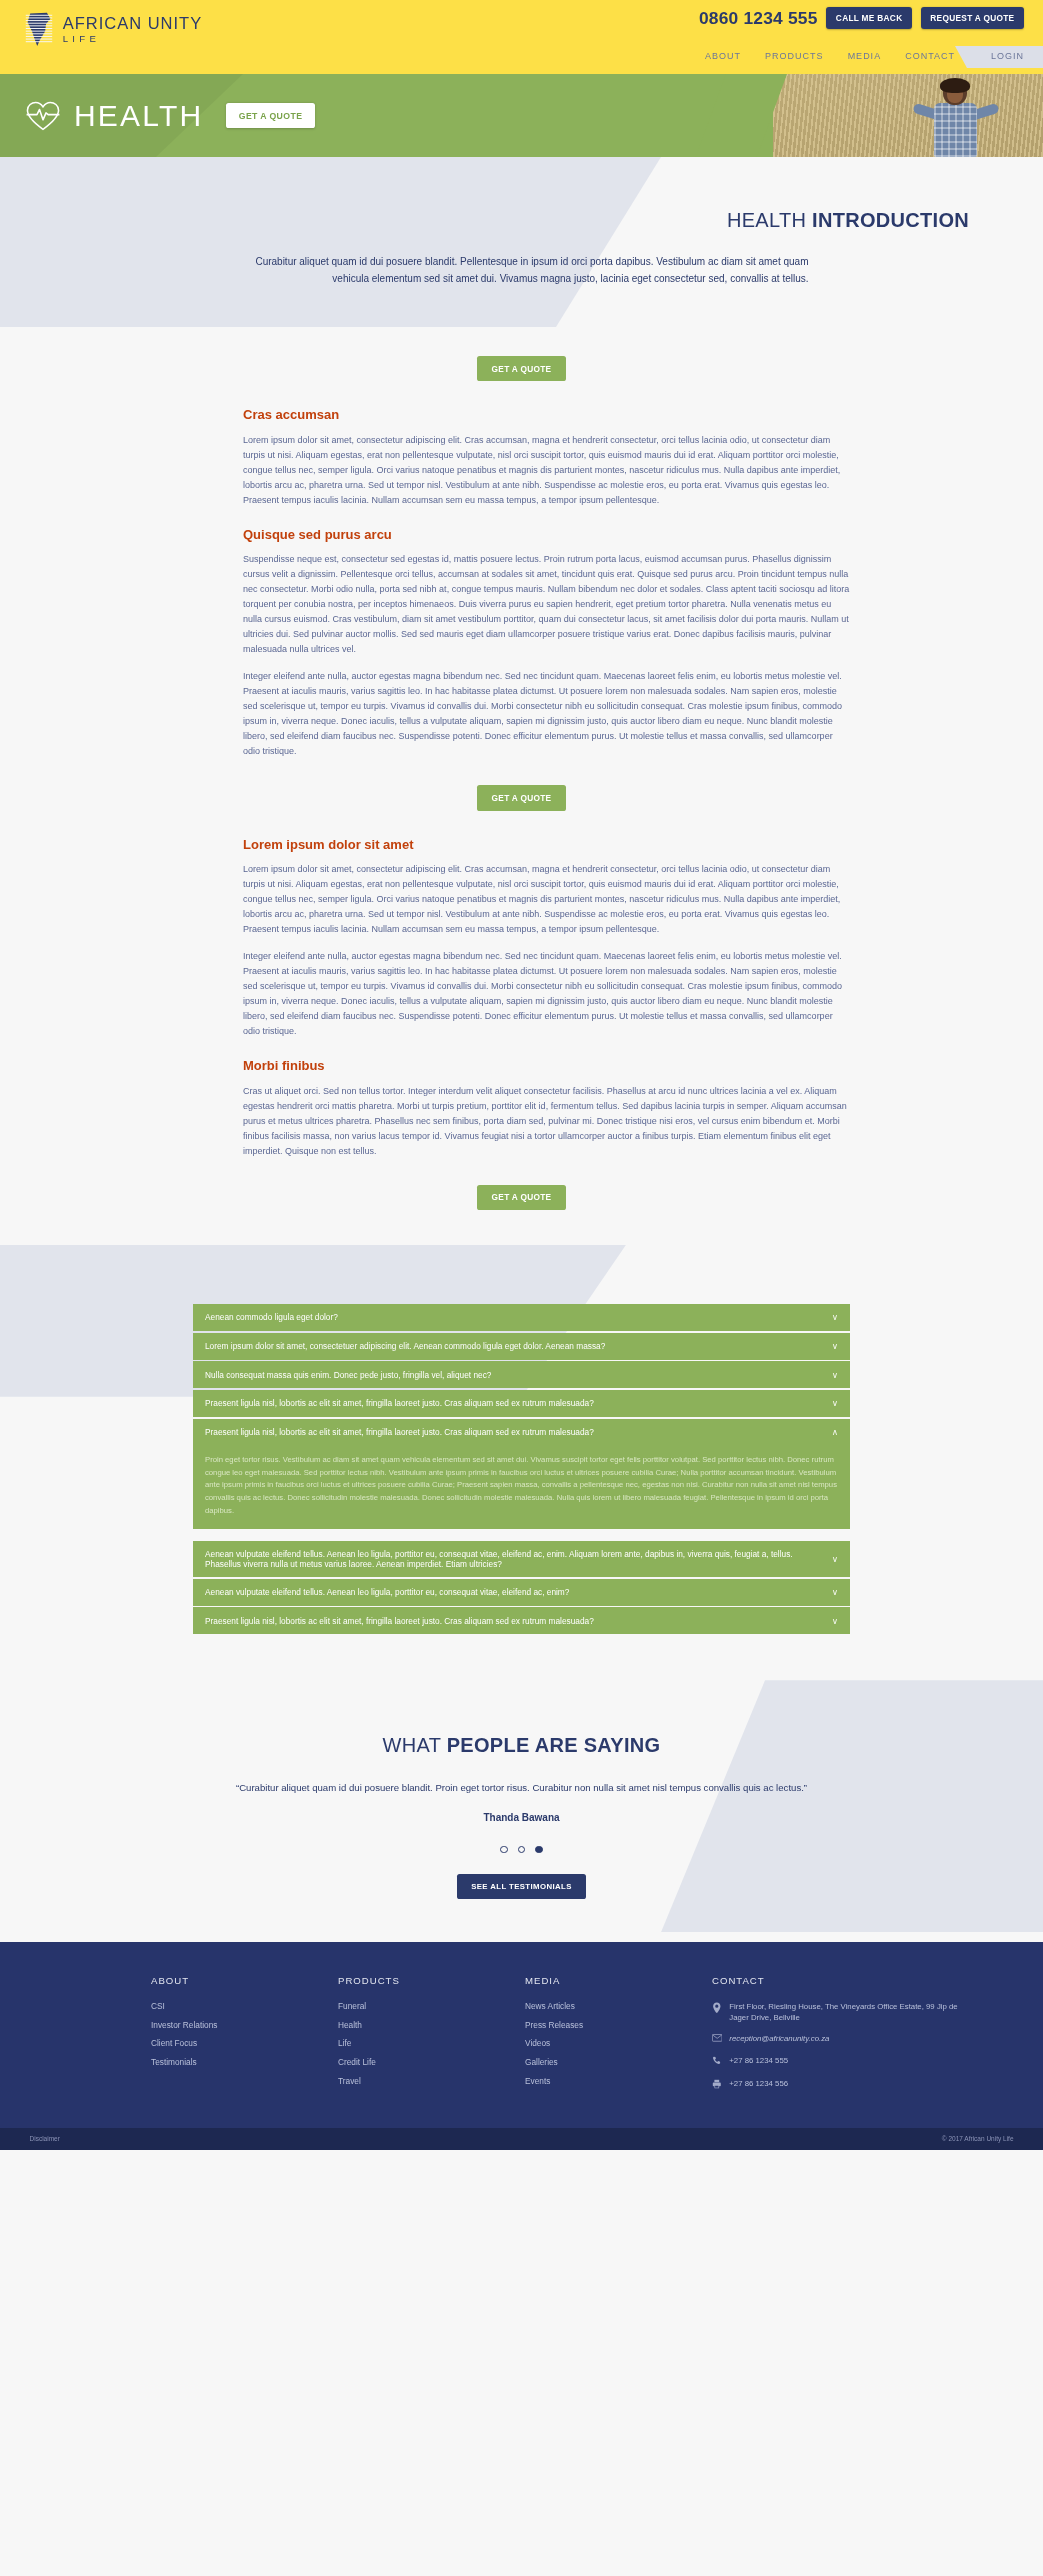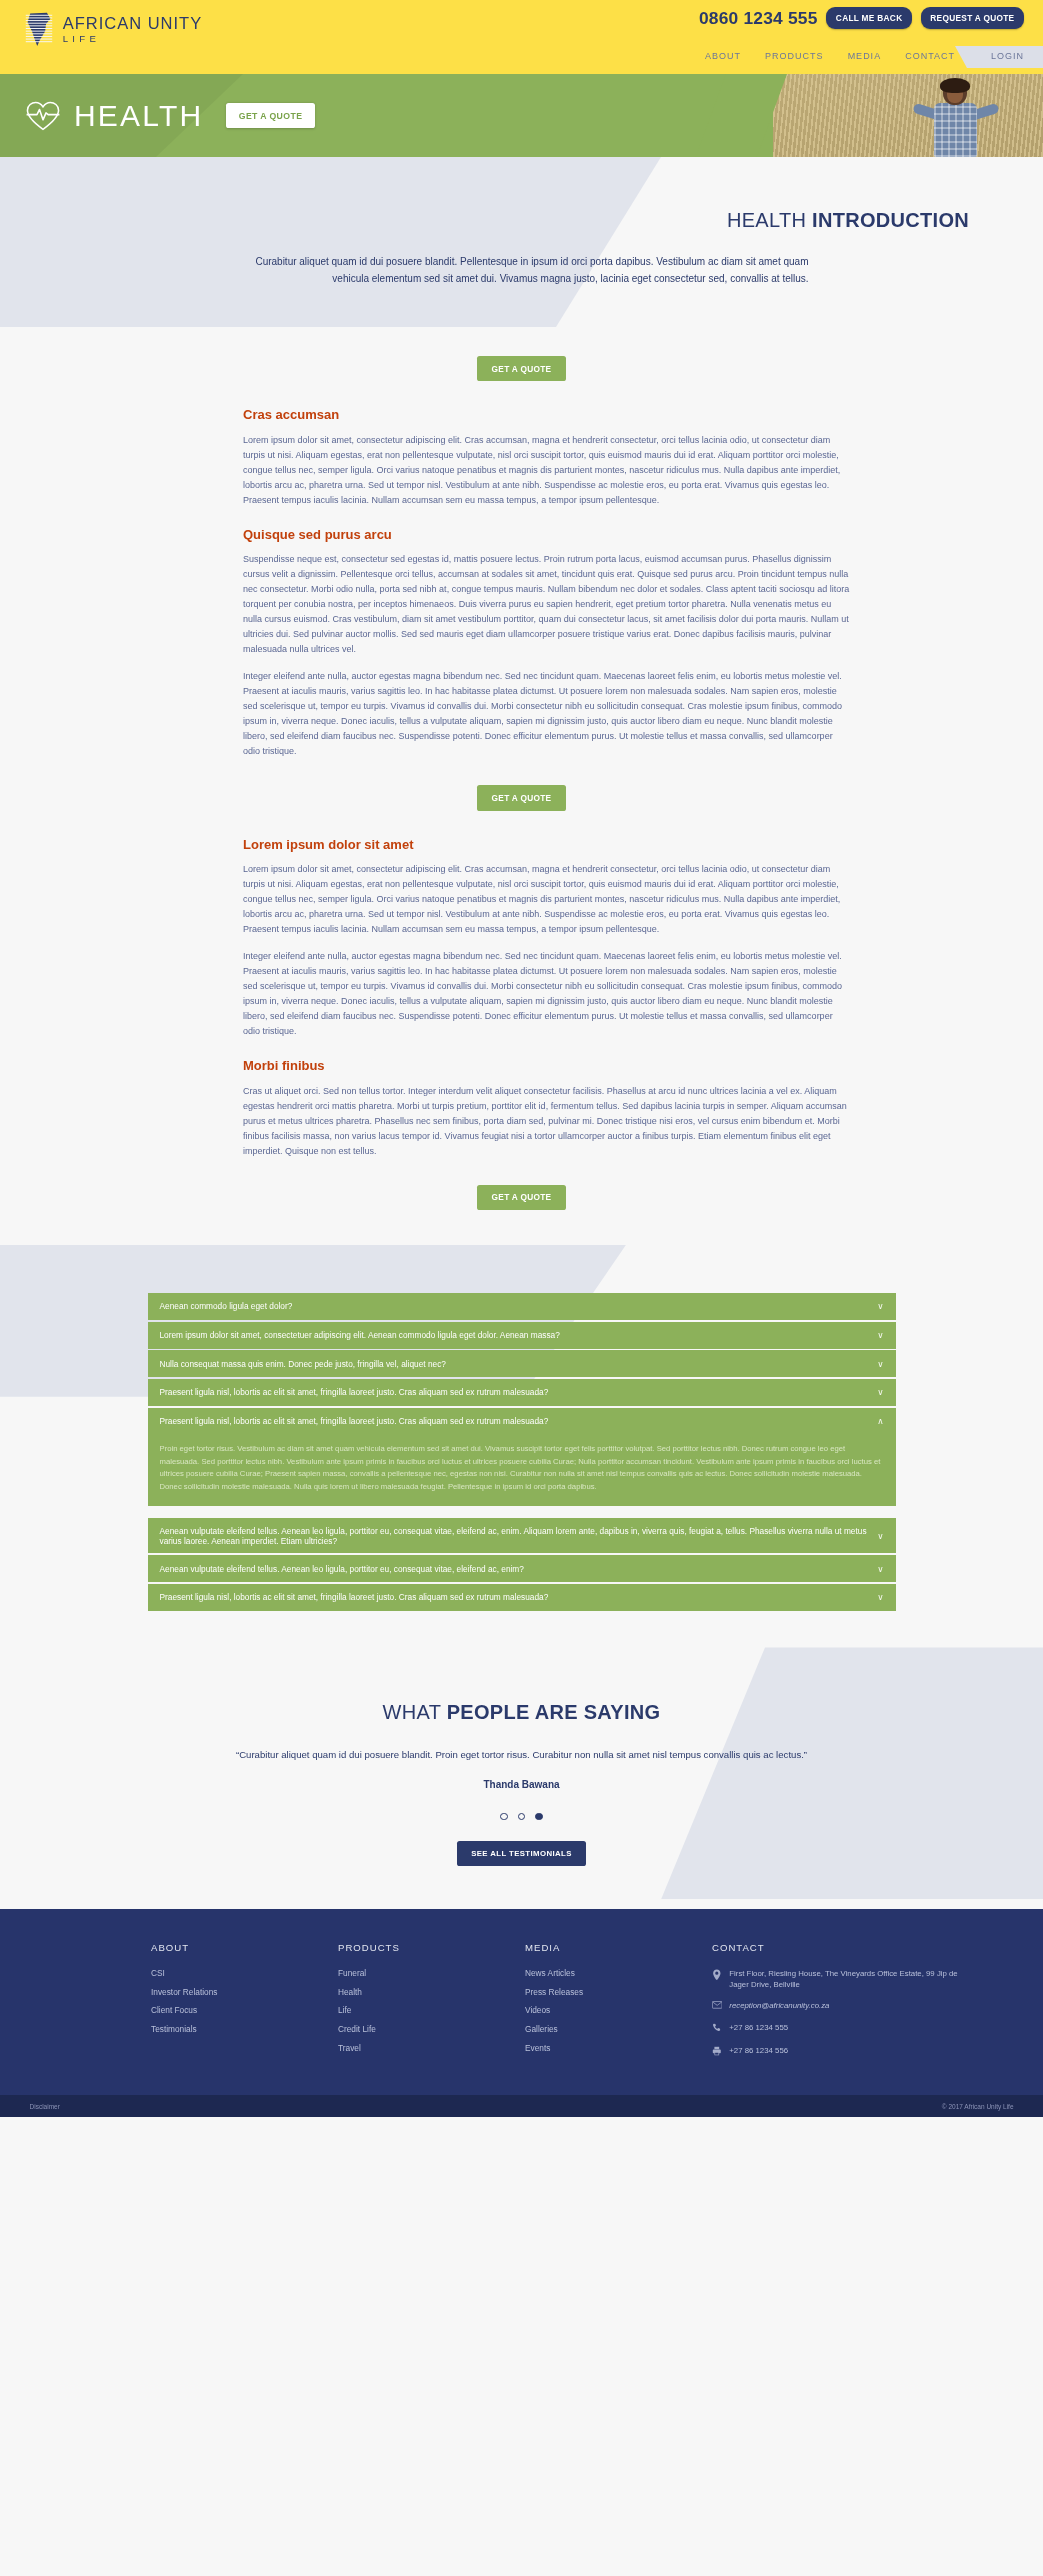--- a/index.html
+++ b/index.html
@@ -19,21 +19,21 @@
   .logo-mark { width: 30px; height: 37px; position: relative; }
   .logo-mark svg { display:block; }
   .logo-text { line-height: 1; }
   .logo-title { font-size: 16.5px; letter-spacing: 1px; color: #2b3a6b; font-weight: 400; }
   .logo-sub { font-size: 9.6px; letter-spacing: 4.3px; color: #2b3a6b; margin-top: 2.6px; font-weight:400; }
 
   .top-right { position: absolute; right: 19px; top: 7px; display: flex; align-items: center; gap: 8.7px; }
   .phone { font-size: 17.4px; font-weight: bold; color: #2b3a6b; letter-spacing: 0.2px; }
   .btn-navy {
     background: #2b3a6b; color: #fff; font-size: 8.3px; font-weight: bold;
-    letter-spacing: 0.3px; padding: 6px 9.6px; border: none; border-radius: 9px;
+    letter-spacing: 0.3px; padding: 6px 9.6px; border: none; border-radius: 3px;
     cursor: pointer; box-shadow: 0 0.9px 1.7px rgba(0,0,0,.25);
   }
   .topnav { position: absolute; right: 0; top: 46px; display: flex; align-items: stretch; height: 22px; }
   .topnav a {
     font-size: 9px; letter-spacing: 1px; color: #6b7699; text-decoration: none;
     padding: 5.2px 12px; line-height: 11.3px;
   }
   .login-tab {
     background: #dcdfe8; padding-left: 24px !important; padding-right: 19px !important;
     position: relative; color: #6b7699;
@@ -101,21 +101,21 @@
   .article { background: #f7f7f7; padding: 0 0 8.7px; }
   .art-inner { width: 661px; margin: 0 auto; padding-left: 52px; }
   .art-h { font-size: 13px; font-weight: bold; color: #c2410c; margin: 19px 0 10.4px; }
   .art-p { font-size: 9px; line-height: 15px; color: #5b6793; margin-bottom: 12px; text-align: left; }
 
   
   .faq { position: relative; padding: 48px 0 35px; overflow: hidden; background: #f7f7f7; }
   .faq-bg { position: absolute; left: 0; top: 0; width: 1043px; height: 152px; background: #e1e4ec;
      clip-path: polygon(0 0, 626px 0, 522px 152px, 0 152px); }
   .faq-title { position: relative; text-align: center; margin-bottom: 50px; }
-  .faq-list { position: relative; width: 748px; margin: 0 auto; }
+  .faq-list { position: relative; width: 657px; margin: 11px auto; }
   .faq-item { background: #8cb15a; color: #fff; margin-bottom: 1.7px; position: relative; }
   .faq-q {
     display: flex; align-items: center; justify-content: space-between;
     padding: 7.8px 12px; font-size: 8.3px; cursor: pointer; min-height: 27px;
   }
   .faq-q span.txt { flex: 1; padding-right: 10.4px; }
   .chev { font-size: 8.7px; opacity: .9; }
   .faq-a { padding: 8.7px 12px 12px; font-size: 7.7px; line-height: 12.6px; color: #d9e7c2; background: #8cb15a; }
   .faq-gap { height: 10.4px; }
 

